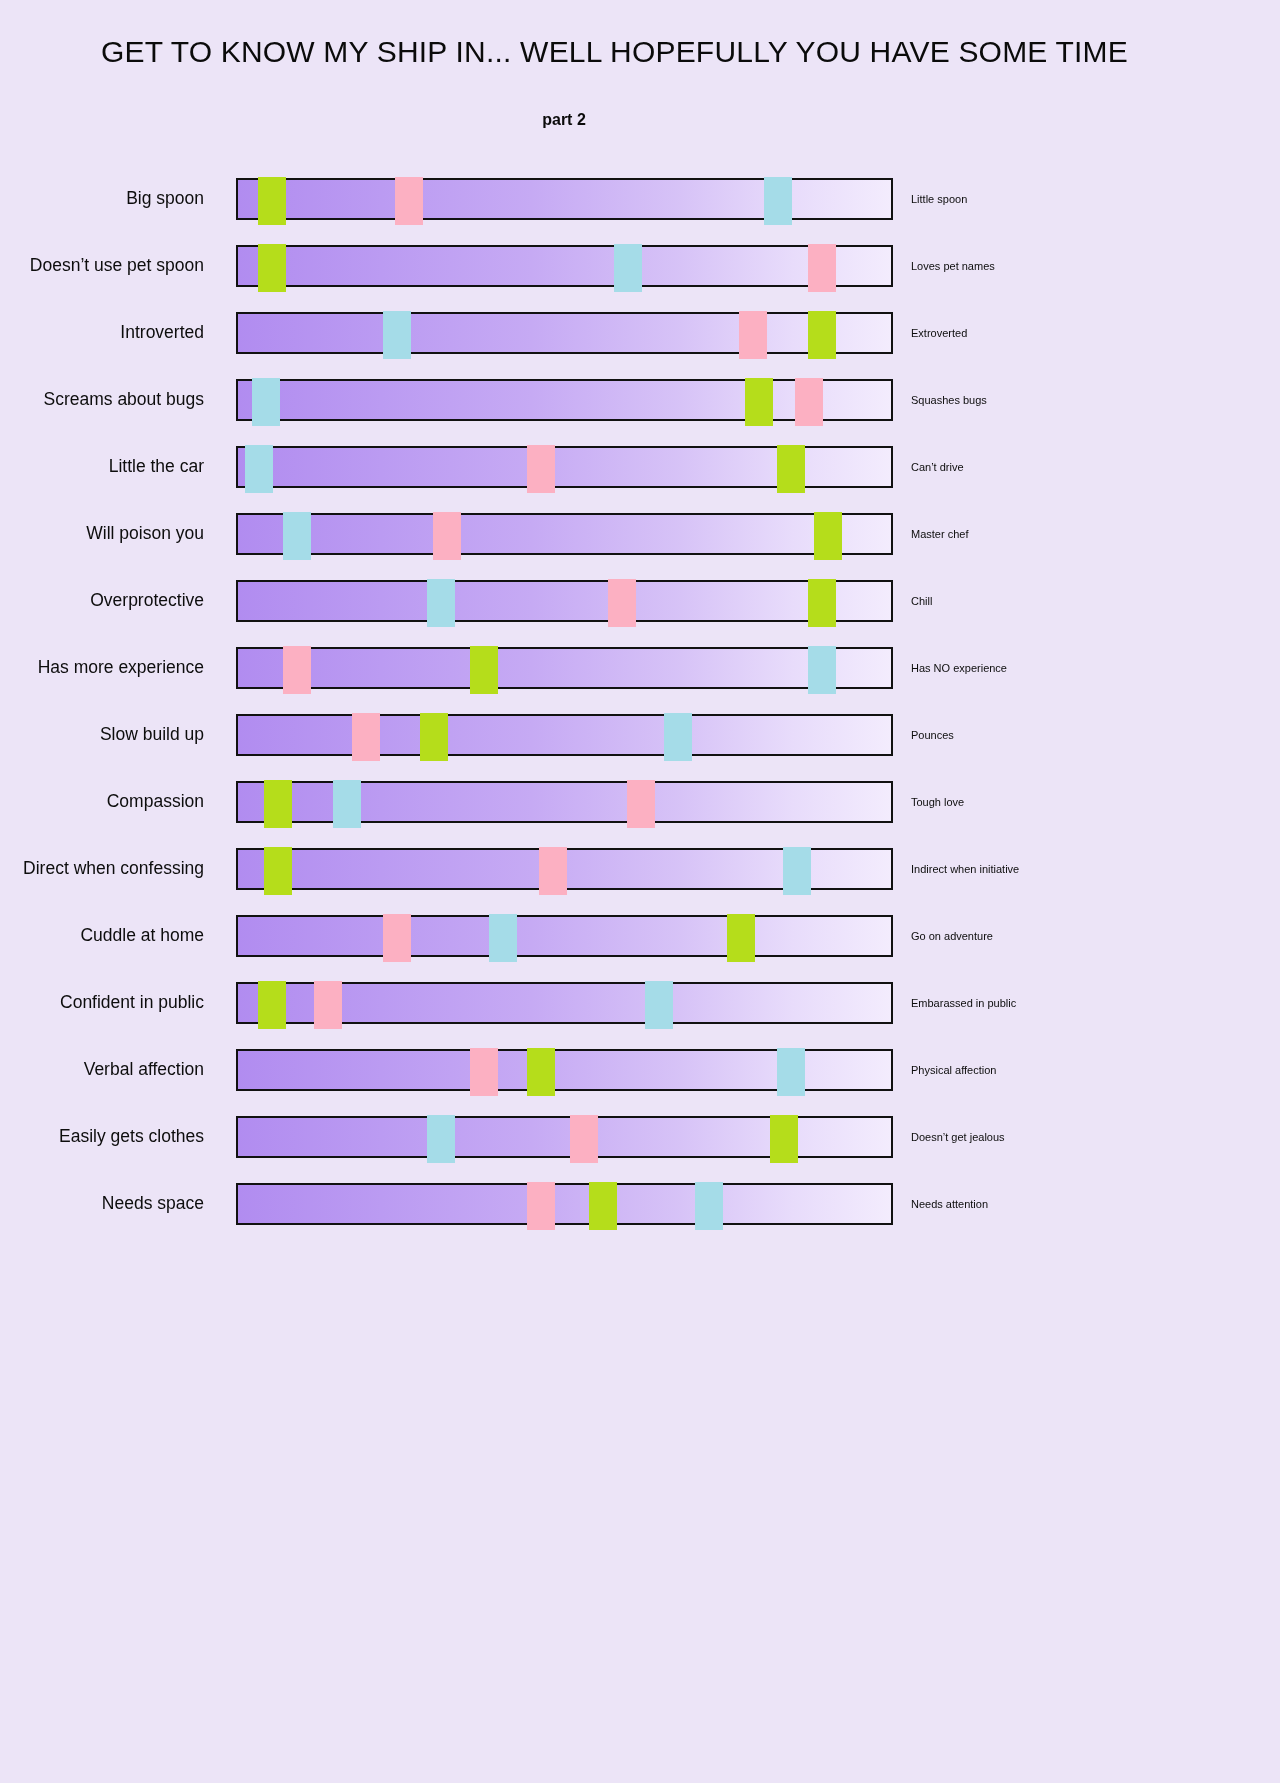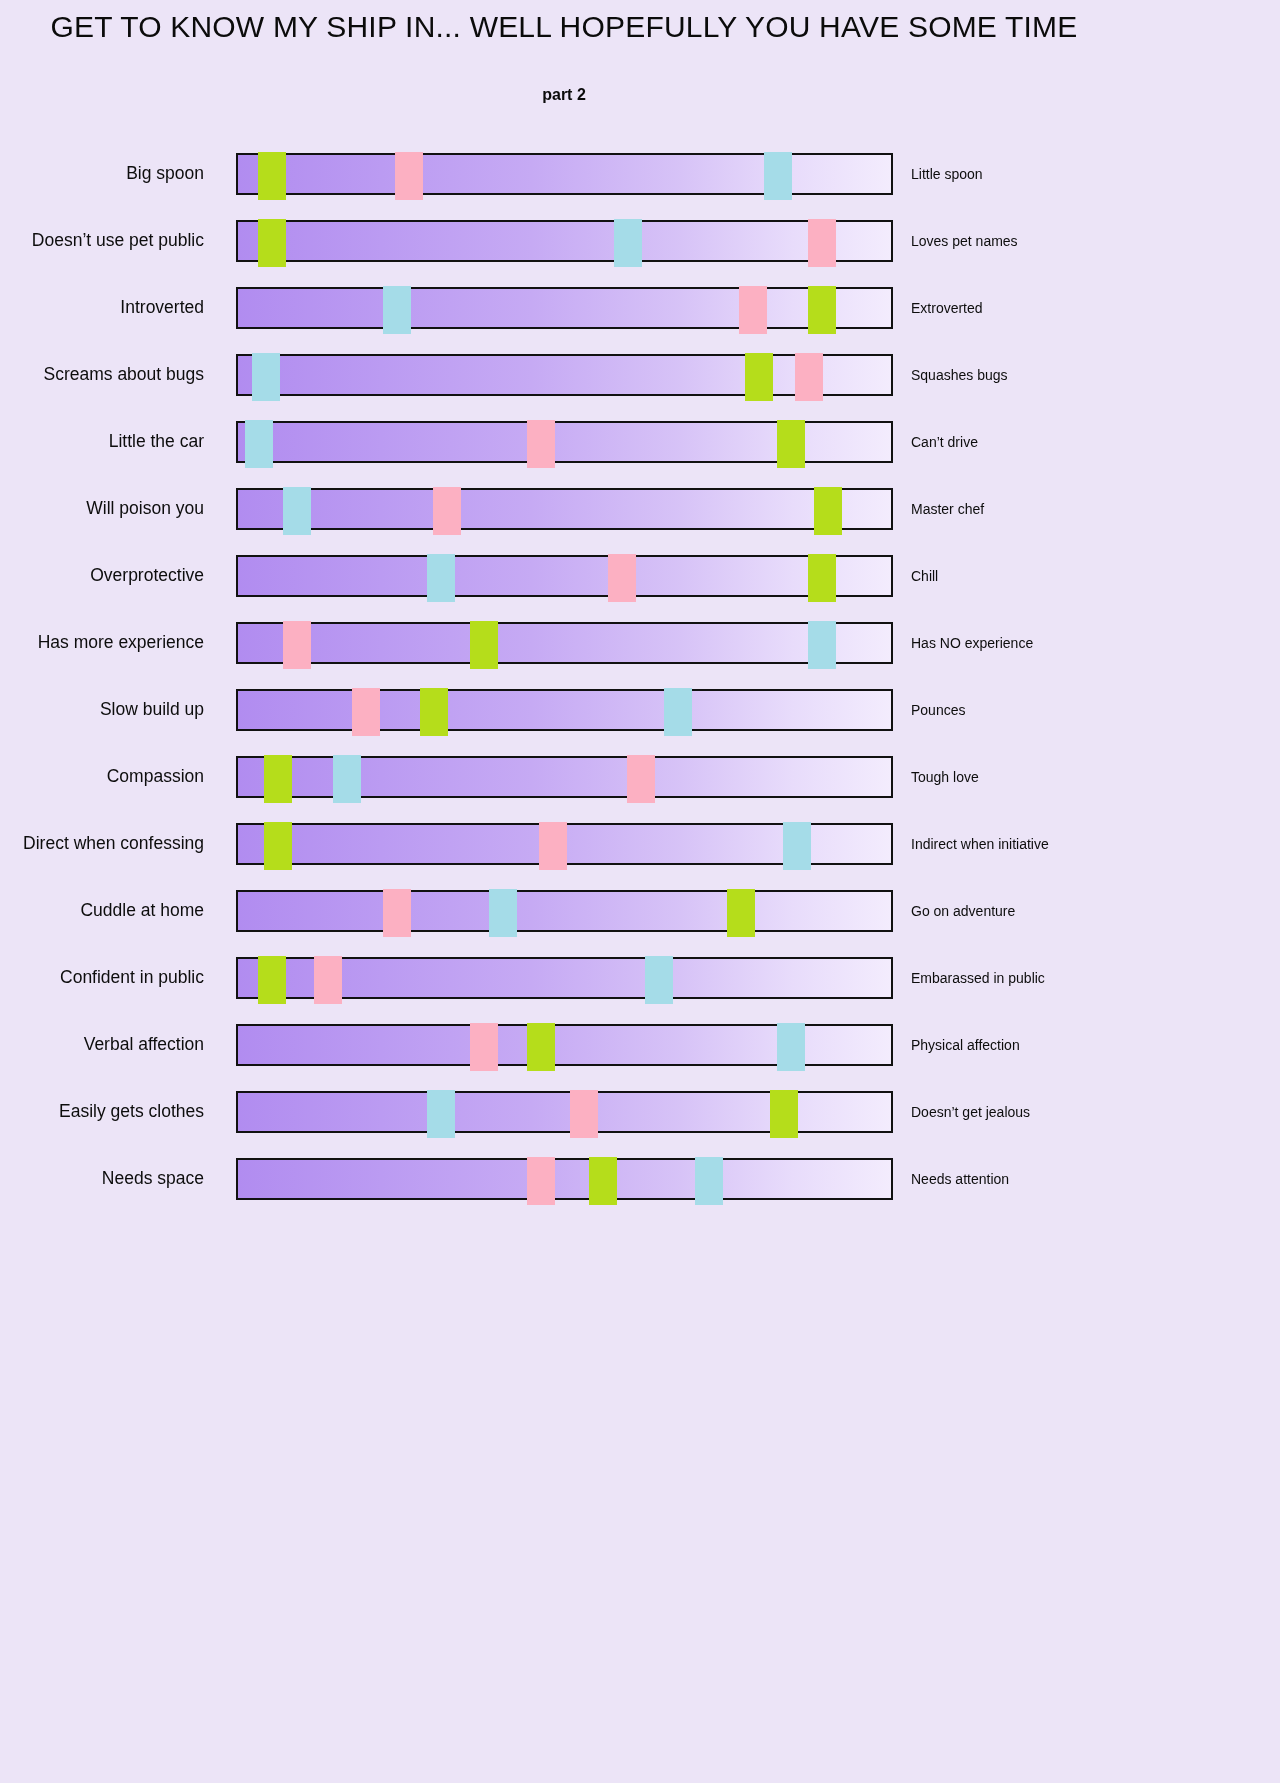--- a/index.html
+++ b/index.html
@@ -15,25 +15,25 @@
     overflow: hidden;
     position: relative;
   }
   .page {
     width: 1128px;
     height: 1783px;
     position: relative;
     box-sizing: border-box;
   }
   .title {
-    text-align: center;
+    text-align: right;
     font-size: 30px;
     font-weight: 400;
     letter-spacing: 0.2px;
-    padding-top: 10px;
+    padding-top: 35px;
     color: #0b0b0b;
     font-family: "Liberation Sans", sans-serif;
   }
   .subtitle {
     text-align: center;
     font-size: 16px;
     font-weight: 700;
     margin-top: 42px;
     color: #0b0b0b;
   }
@@ -78,21 +78,21 @@
     position: absolute;
     top: -3px;
     height: 48px;
     width: 28px;
   }
   .m-green { background: #b5dd1b; }
   .m-pink  { background: #fcb0c2; }
   .m-blue  { background: #a5dce8; }
   .label-right {
     margin-left: 18px;
-    font-size: 14px;
+    font-size: 11px;
     white-space: nowrap;
     color: #0d0d0d;
     text-align: left;
     flex: 1 1 auto;
   }
 </style>
 </head>
 <body>
 
 <div class="page">
@@ -106,21 +106,21 @@
         <div class="bar-wrap">
           <div class="bar">
             <div class="marker m-blue" style="left: 526px;"></div>
             <div class="marker m-pink" style="left: 157.25px;"></div>
             <div class="marker m-green" style="left: 19.75px;"></div>
           </div>
         </div>
         <div class="label-right">Little spoon</div>
       </div>
       <div class="row">
-        <div class="label-left">Doesn’t use pet public</div>
+        <div class="label-left">Doesn’t use pet spoon</div>
         <div class="bar-wrap">
           <div class="bar">
             <div class="marker m-blue" style="left: 376px;"></div>
             <div class="marker m-pink" style="left: 569.75px;"></div>
             <div class="marker m-green" style="left: 19.75px;"></div>
           </div>
         </div>
         <div class="label-right">Loves pet names</div>
       </div>
       <div class="row">

